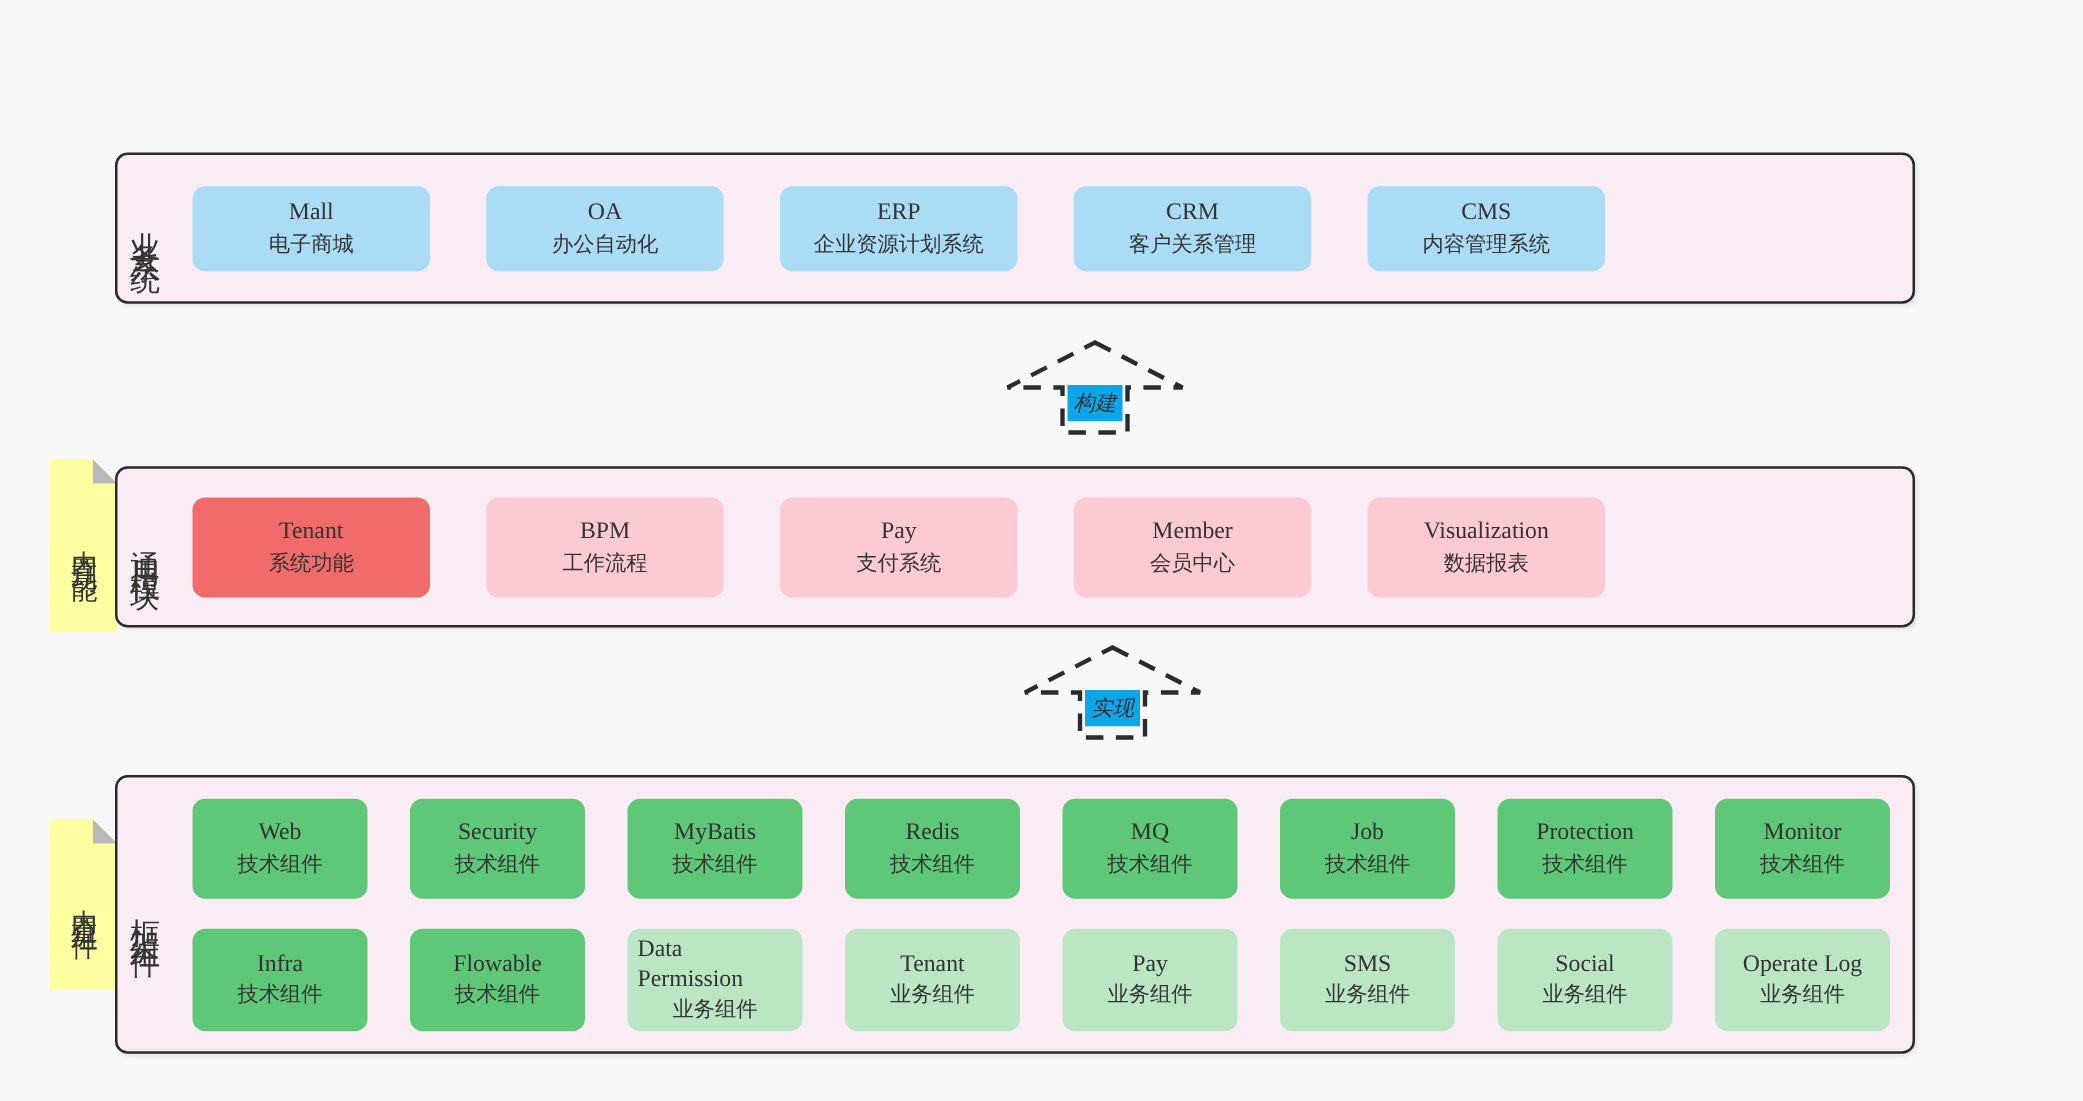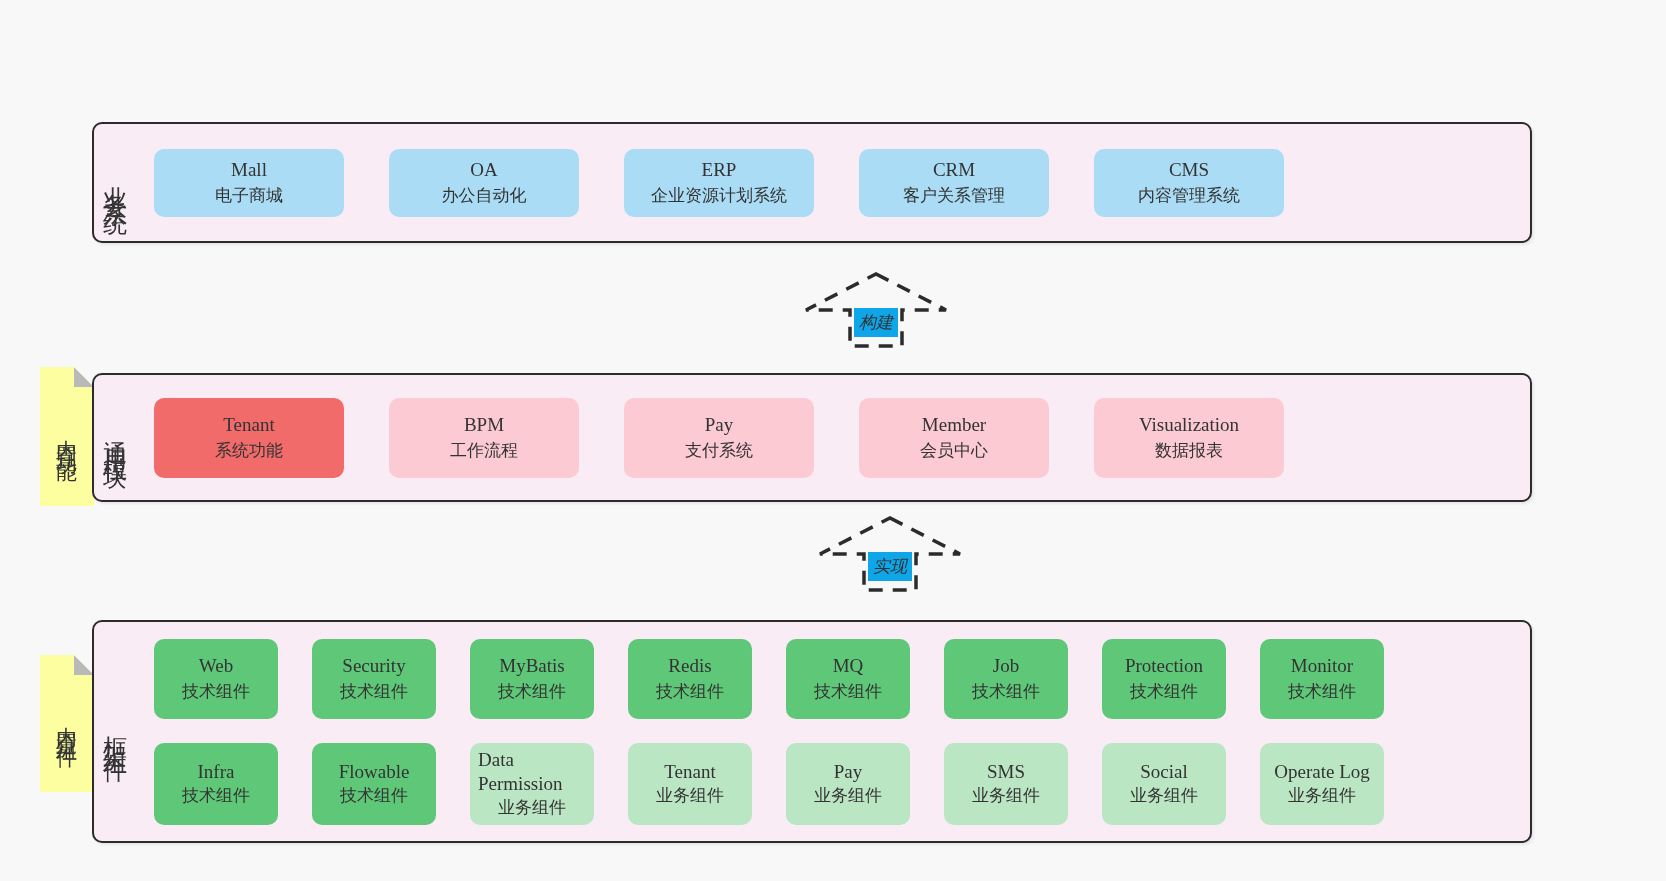--- a/index.html
+++ b/index.html
@@ -39,21 +39,21 @@
   .box-row{display:flex;align-items:stretch;}
   .box-row.cols-6{gap:45px;}
   .box-row.cols-8{gap:34px;}
 
   .box{
     display:flex;flex-direction:column;align-items:center;justify-content:center;
     border-radius:10px;text-align:left;box-sizing:border-box;
     padding:4px 8px;line-height:26px;font-family:Liberation Serif, serif;
   }
   .cols-6 .box{width:190px;}
-  .cols-8 .box{width:124px;}
+  .cols-8 .box{width:140px;}
   .row-h68 .box{height:68px;}
   .row-h80 .box{height:80px;}
   .row-h82 .box{height:82px;line-height:24px;}
   .box-name{font-size:19px;}
   .box-subtitle{font-size:17px;}
 
   .box.blue{background:var(--blue,#aadcf5);}
   .box.red{background:var(--red,#f16b6b);}
   .box.pink{background:var(--pink,#fccad3);}
   .box.green{background:var(--green,#5fc878);}

